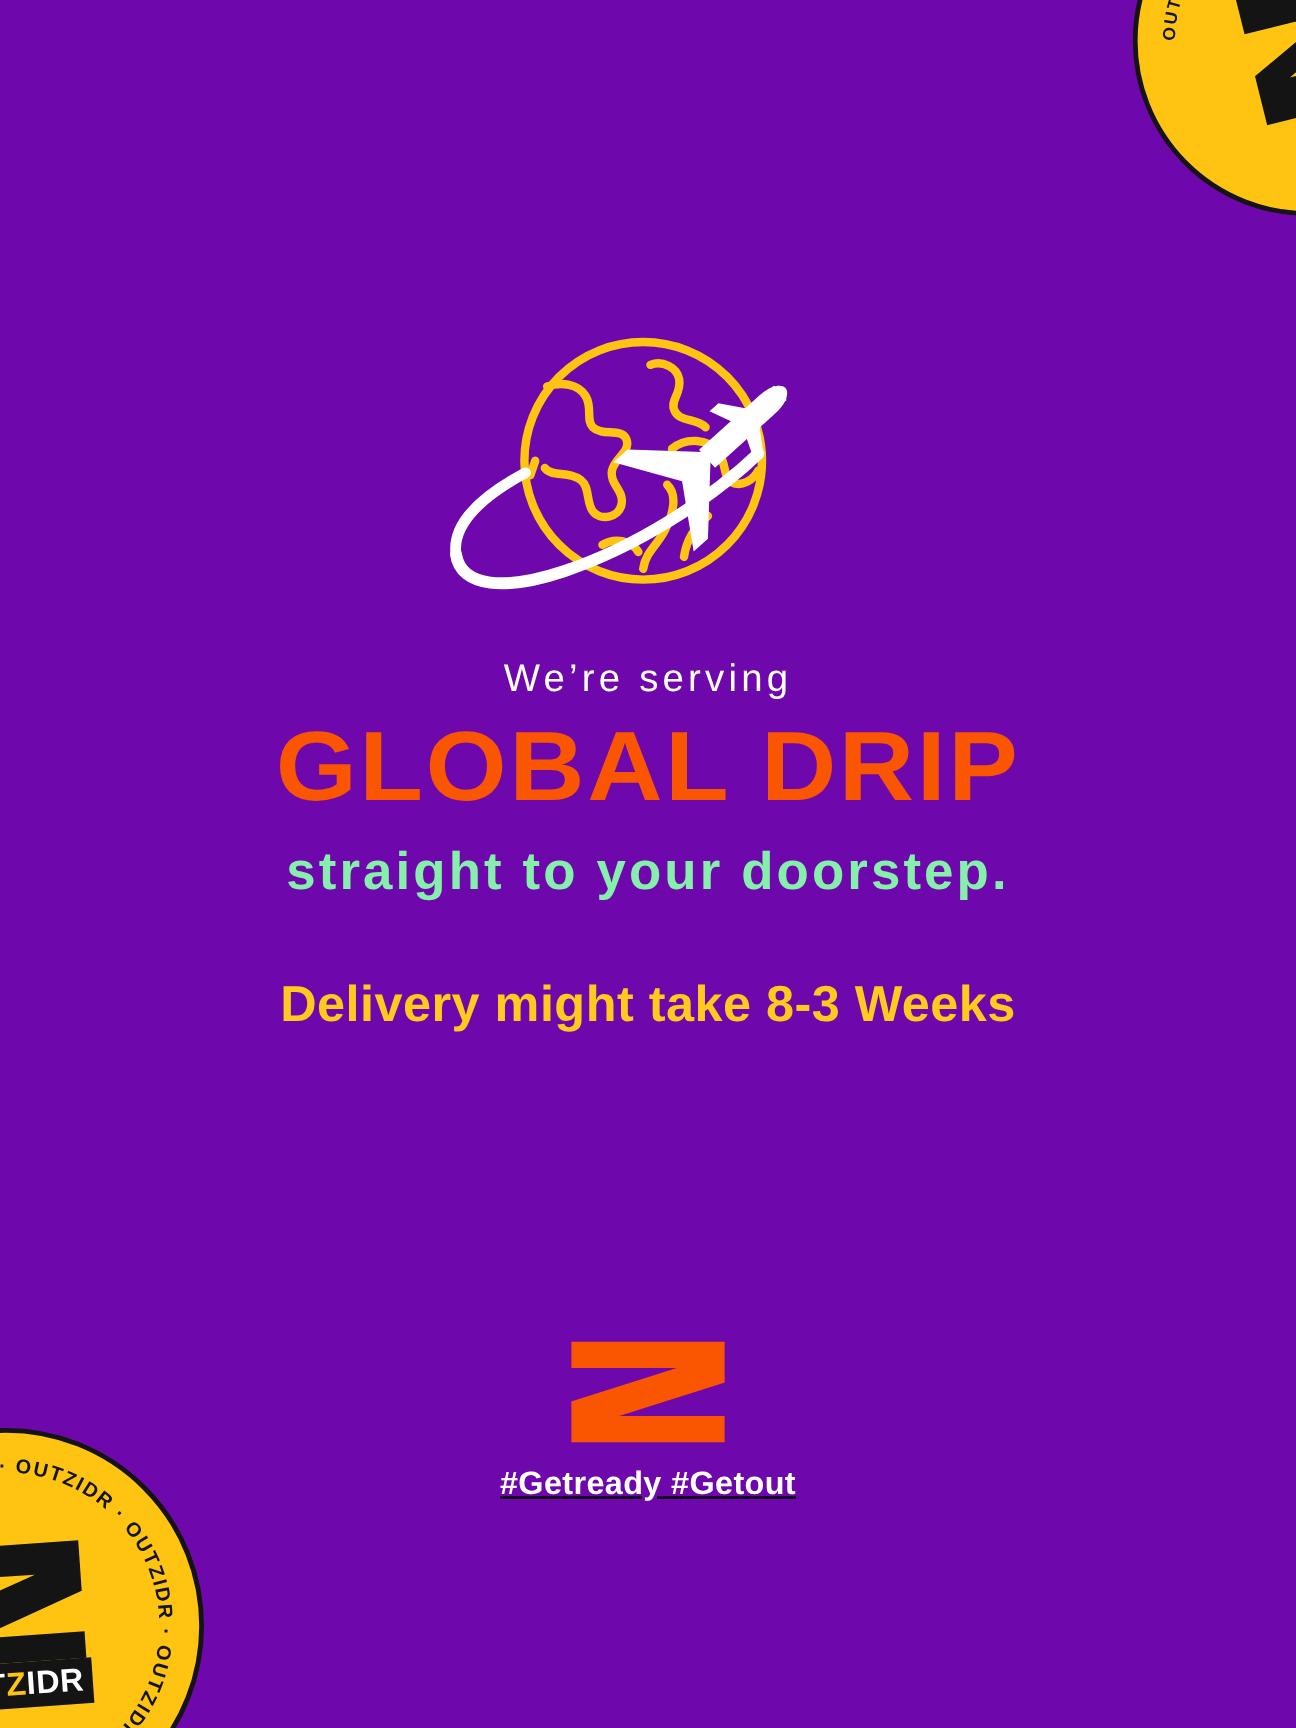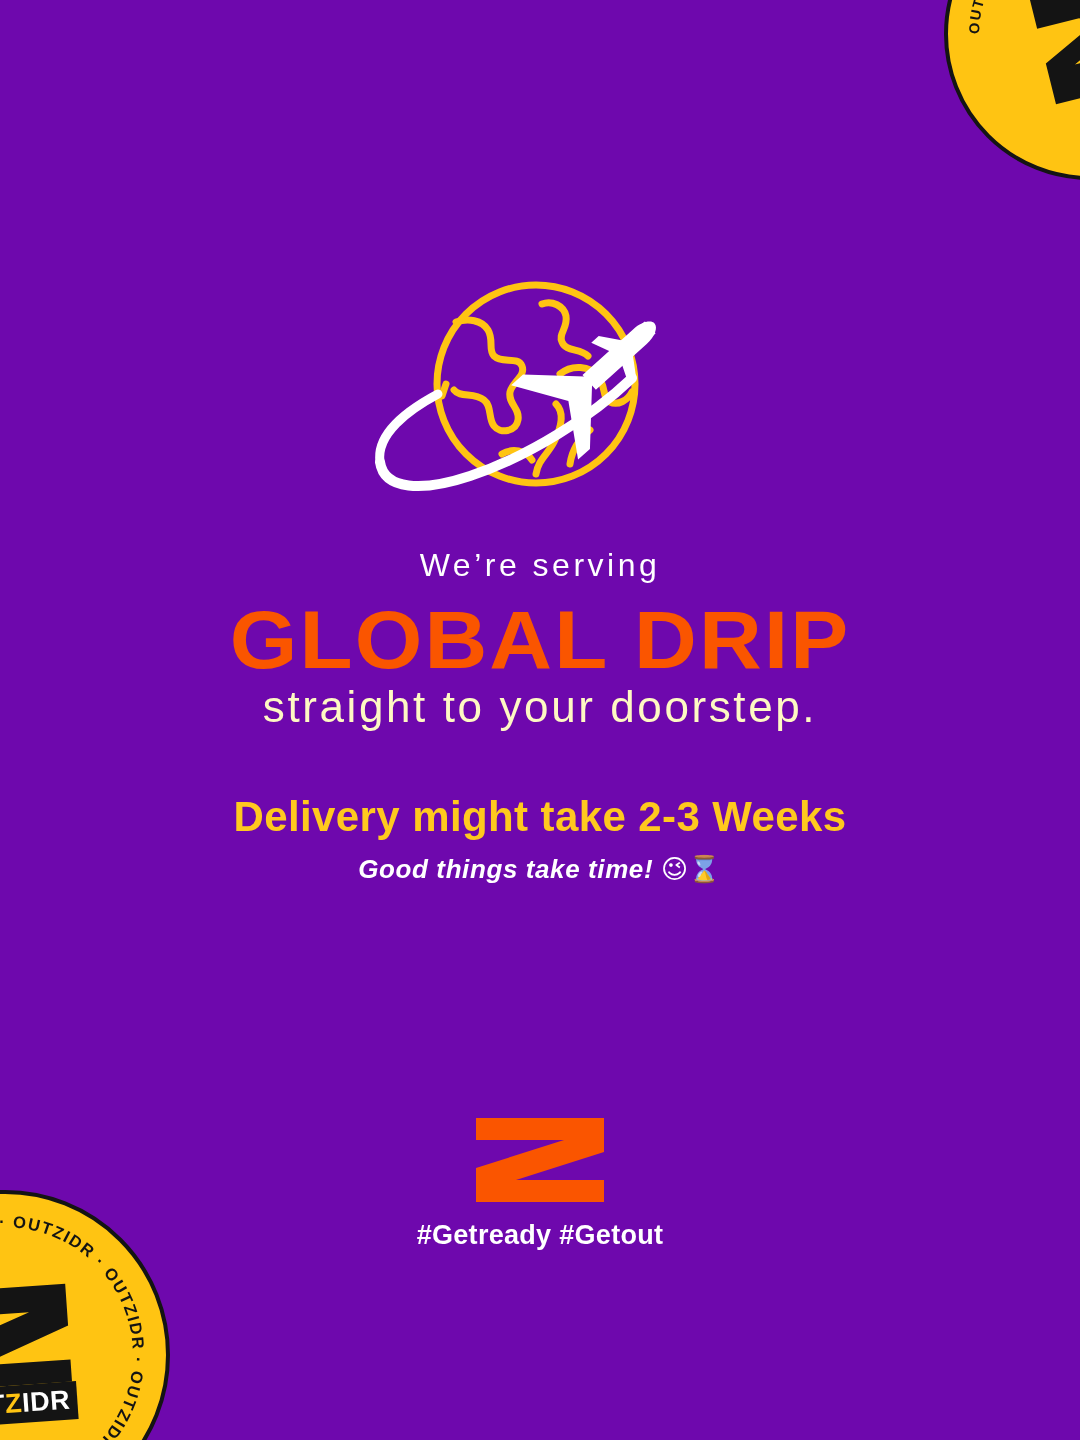--- a/index.html
+++ b/index.html
@@ -115,25 +115,26 @@
     font-size: 82px;
     font-weight: 900;
     letter-spacing: 2px;
     line-height: 1.05;
     margin-top: 14px;
     transform: scaleX(1.06);
     font-family: "Liberation Sans Narrow", "Liberation Sans", "DejaVu Sans Condensed", sans-serif;
     font-stretch: condensed;
   }
   .line-doorstep {
-    color: #fef9c3;
+    color: #86efac;
     font-size: 44px;
-    font-weight: 400;
+    font-weight: 700;
     letter-spacing: 2.6px;
     line-height: 1.1;
+    margin-top: 20px;
   }
   .line-delivery {
     color: #FFC91E;
     font-size: 42px;
     font-weight: 800;
     letter-spacing: 0.4px;
     line-height: 1.1;
     margin-top: 62px;
   }
   .line-goodthings {
@@ -150,20 +151,21 @@
     font-style: normal;
   }
 
   
   .footer {
     position: absolute;
     left: 0;
     right: 0;
     top: 1118px;
     text-align: center;
+    text-decoration: underline;
   }
   .footer-z {
     display: inline-block;
   }
   .footer-z svg { display: block; }
   .footer-tag {
     color: #ffffff;
     font-size: 27px;
     font-weight: 800;
     letter-spacing: 0.3px;
@@ -241,25 +243,21 @@
         <path d="M72 -4 L80 -4 L82 2 L72 2 Z"></path>
         <path d="M72 6 L82 6 L80 12 L72 12 Z"></path>
       </g>
     </svg>
   </div>
 
   <div class="copy">
     <div class="line-serving">We’re serving</div>
     <div class="line-headline">GLOBAL DRIP</div>
     <div class="line-doorstep">straight to your doorstep.</div>
-    <div class="line-delivery">Delivery might take 2-3 Weeks</div>
-    <div class="line-goodthings">
-      <span>Good things take time!</span>
-      <span class="emoji">😉</span><span class="emoji">⌛</span>
-    </div>
+    <div class="line-delivery">Delivery might take 8-3 Weeks</div>
   </div>
 
   <div class="footer">
     <span class="footer-z">
       <svg width="128" height="84" viewBox="0 0 128 84" aria-hidden="true">
         <path d="M0 0 H128 V34 L40 62 H128 V84 H0 V50 L88 22 H0 Z" fill="#FA5500"></path>
       </svg>
     </span>
     <div class="footer-tag">#Getready #Getout</div>
   </div>

